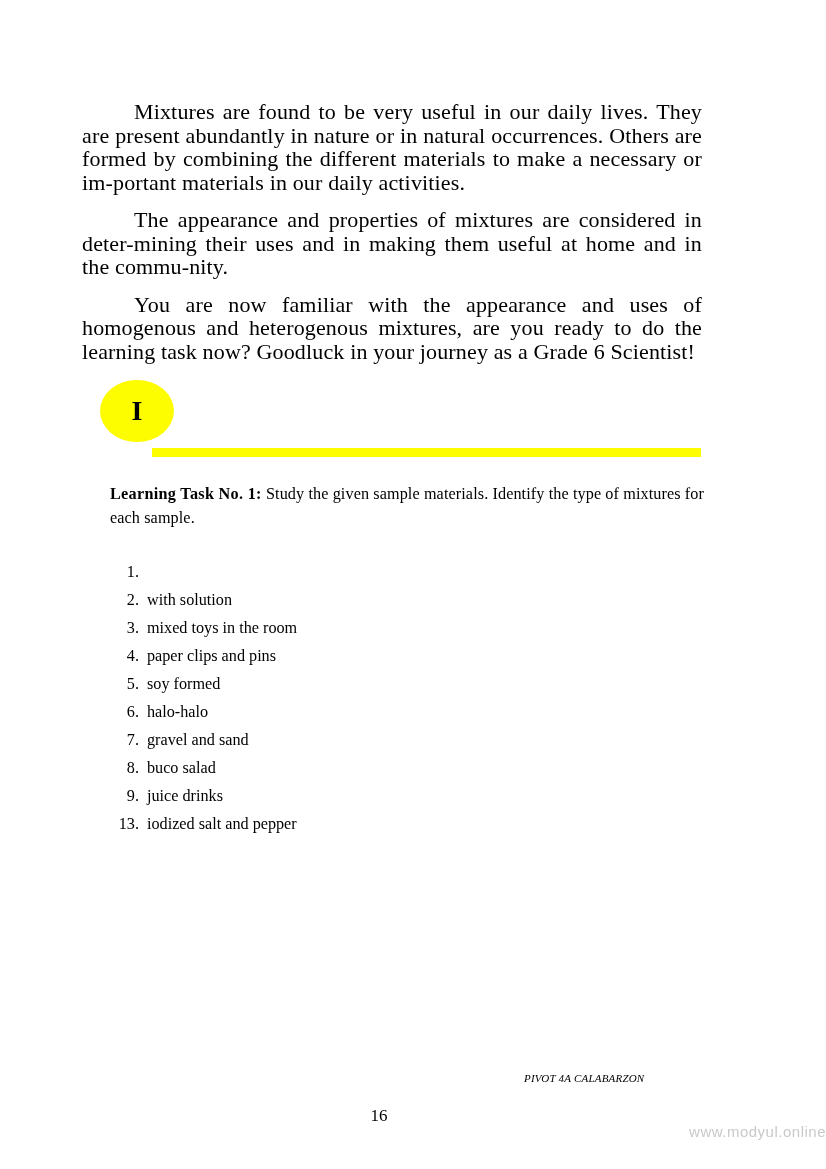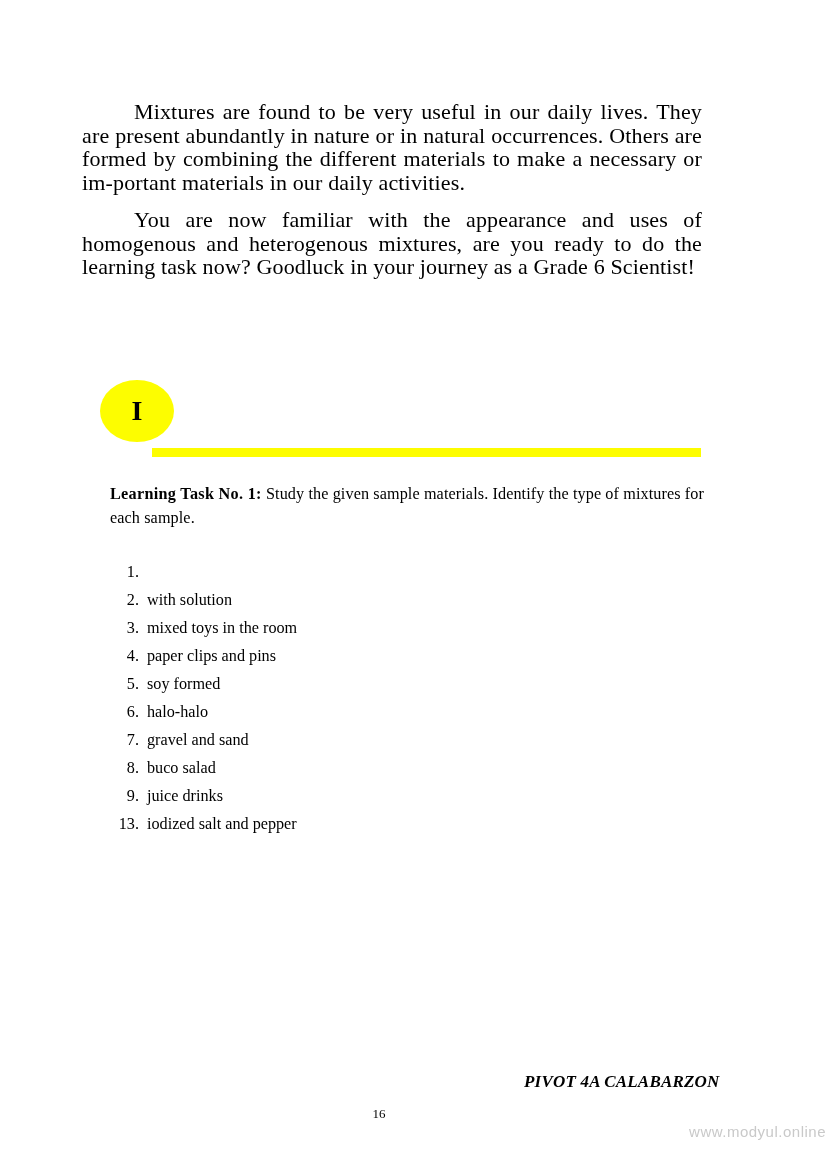--- a/index.html
+++ b/index.html
@@ -108,51 +108,52 @@
     width: 35px;
     text-align: right;
     padding-right: 8px;
     box-sizing: border-box;
   }
   .footer-ref {
     position: absolute;
     left: 524px;
     top: 1072px;
     font-style: italic;
-    font-weight: bold;
-    font-size: 17px;
+    font-weight: normal;
+    font-size: 11px;
     letter-spacing: 0.2px;
   }
   .page-number {
     position: absolute;
     left: 0;
     top: 1106px;
     width: 758px;
     text-align: center;
-    font-size: 13px;
+    font-size: 17px;
   }
   .watermark {
     position: absolute;
     left: 0;
     top: 1123px;
     width: 826px;
     text-align: right;
     font-family: "Liberation Sans", sans-serif;
     font-size: 15px;
     color: #c9c9c9;
     letter-spacing: 0.5px;
   }
 </style>
 </head>
 <body>
 
 <div class="page">
 
   <div class="content">
     <p class="body-par">Mixtures are  found to be very useful in our daily lives.  They  are present  abundantly   in  nature  or  in  natural  occurrences.   Others  are formed  by  combining  the  different  materials  to  make  a  necessary  or im-portant  materials in our daily activities.</p>
+    <p class="body-par">The appearance and properties of mixtures are considered in deter-mining their uses and in making them useful at home and in the commu-nity.</p>
     <p class="body-par">You are now familiar with the appearance and uses of homogenous and  heterogenous  mixtures,  are  you  ready  to  do  the  learning  task  now? Goodluck in your journey as a Grade 6 Scientist!</p>
   </div>
 
   <div class="badge-wrap">
     <div class="badge-ellipse">
       <span class="badge-letter">I</span>
     </div>
     <div class="badge-bar"></div>
   </div>
 

